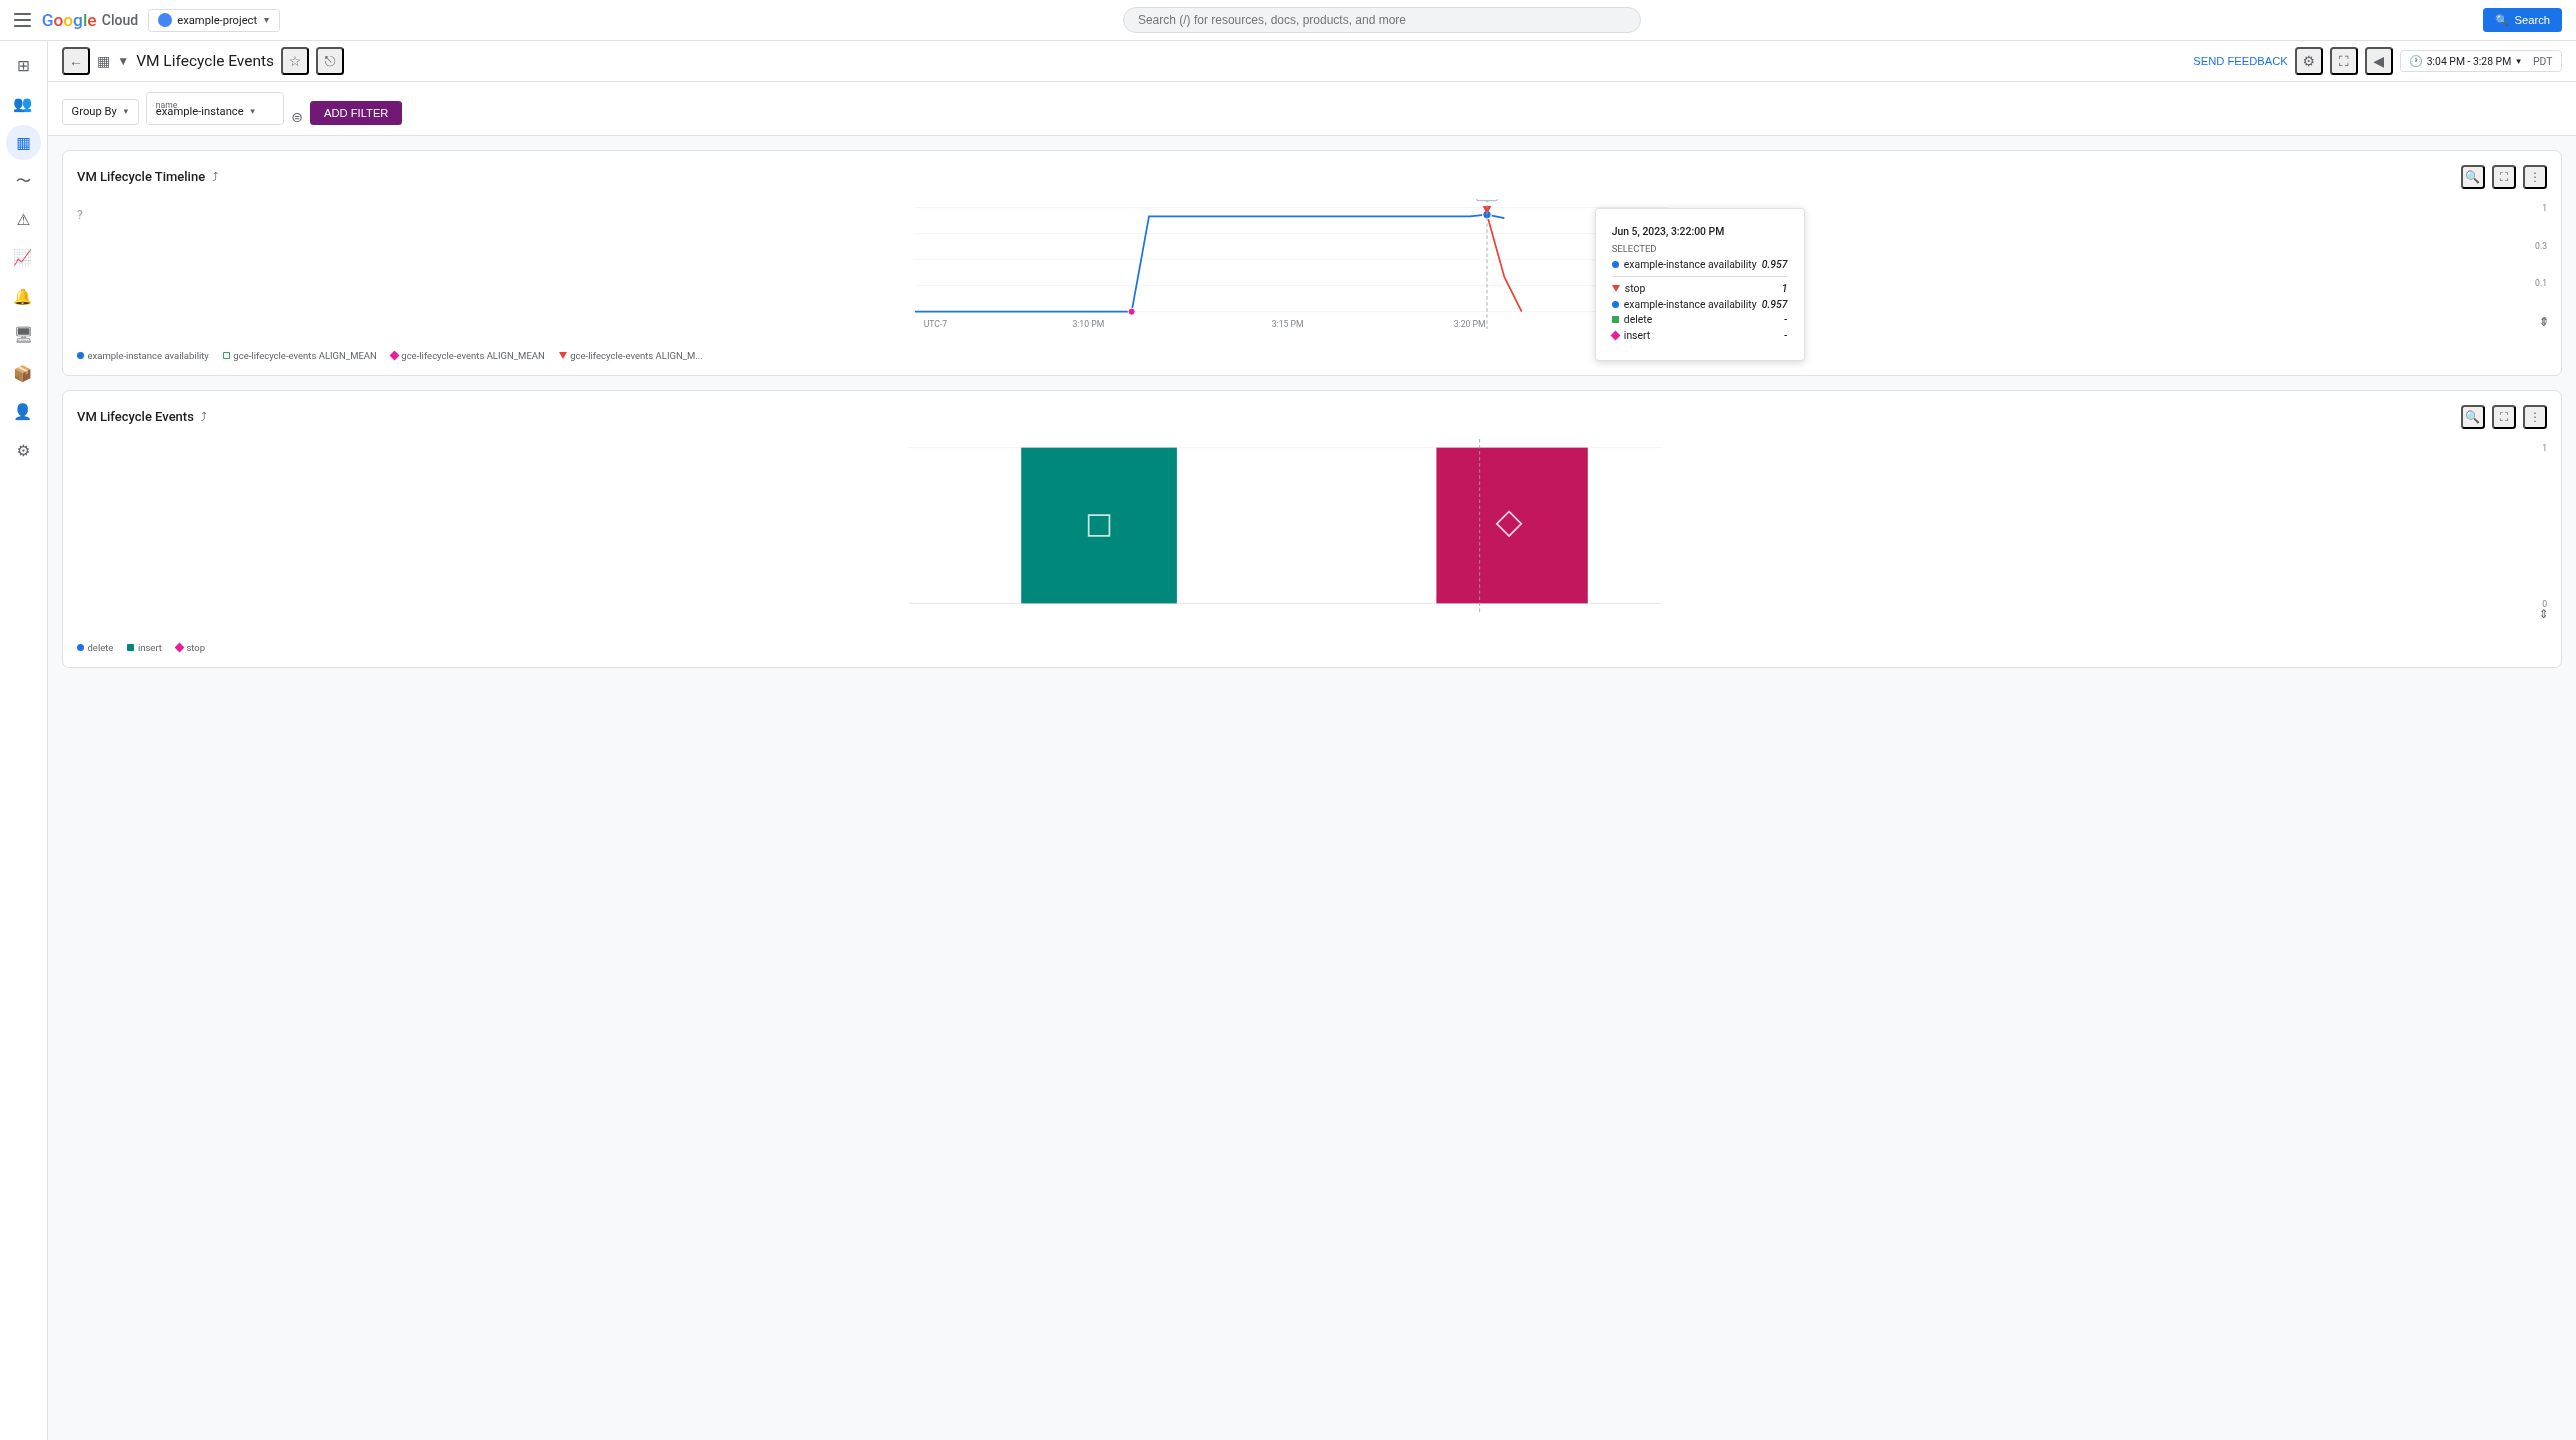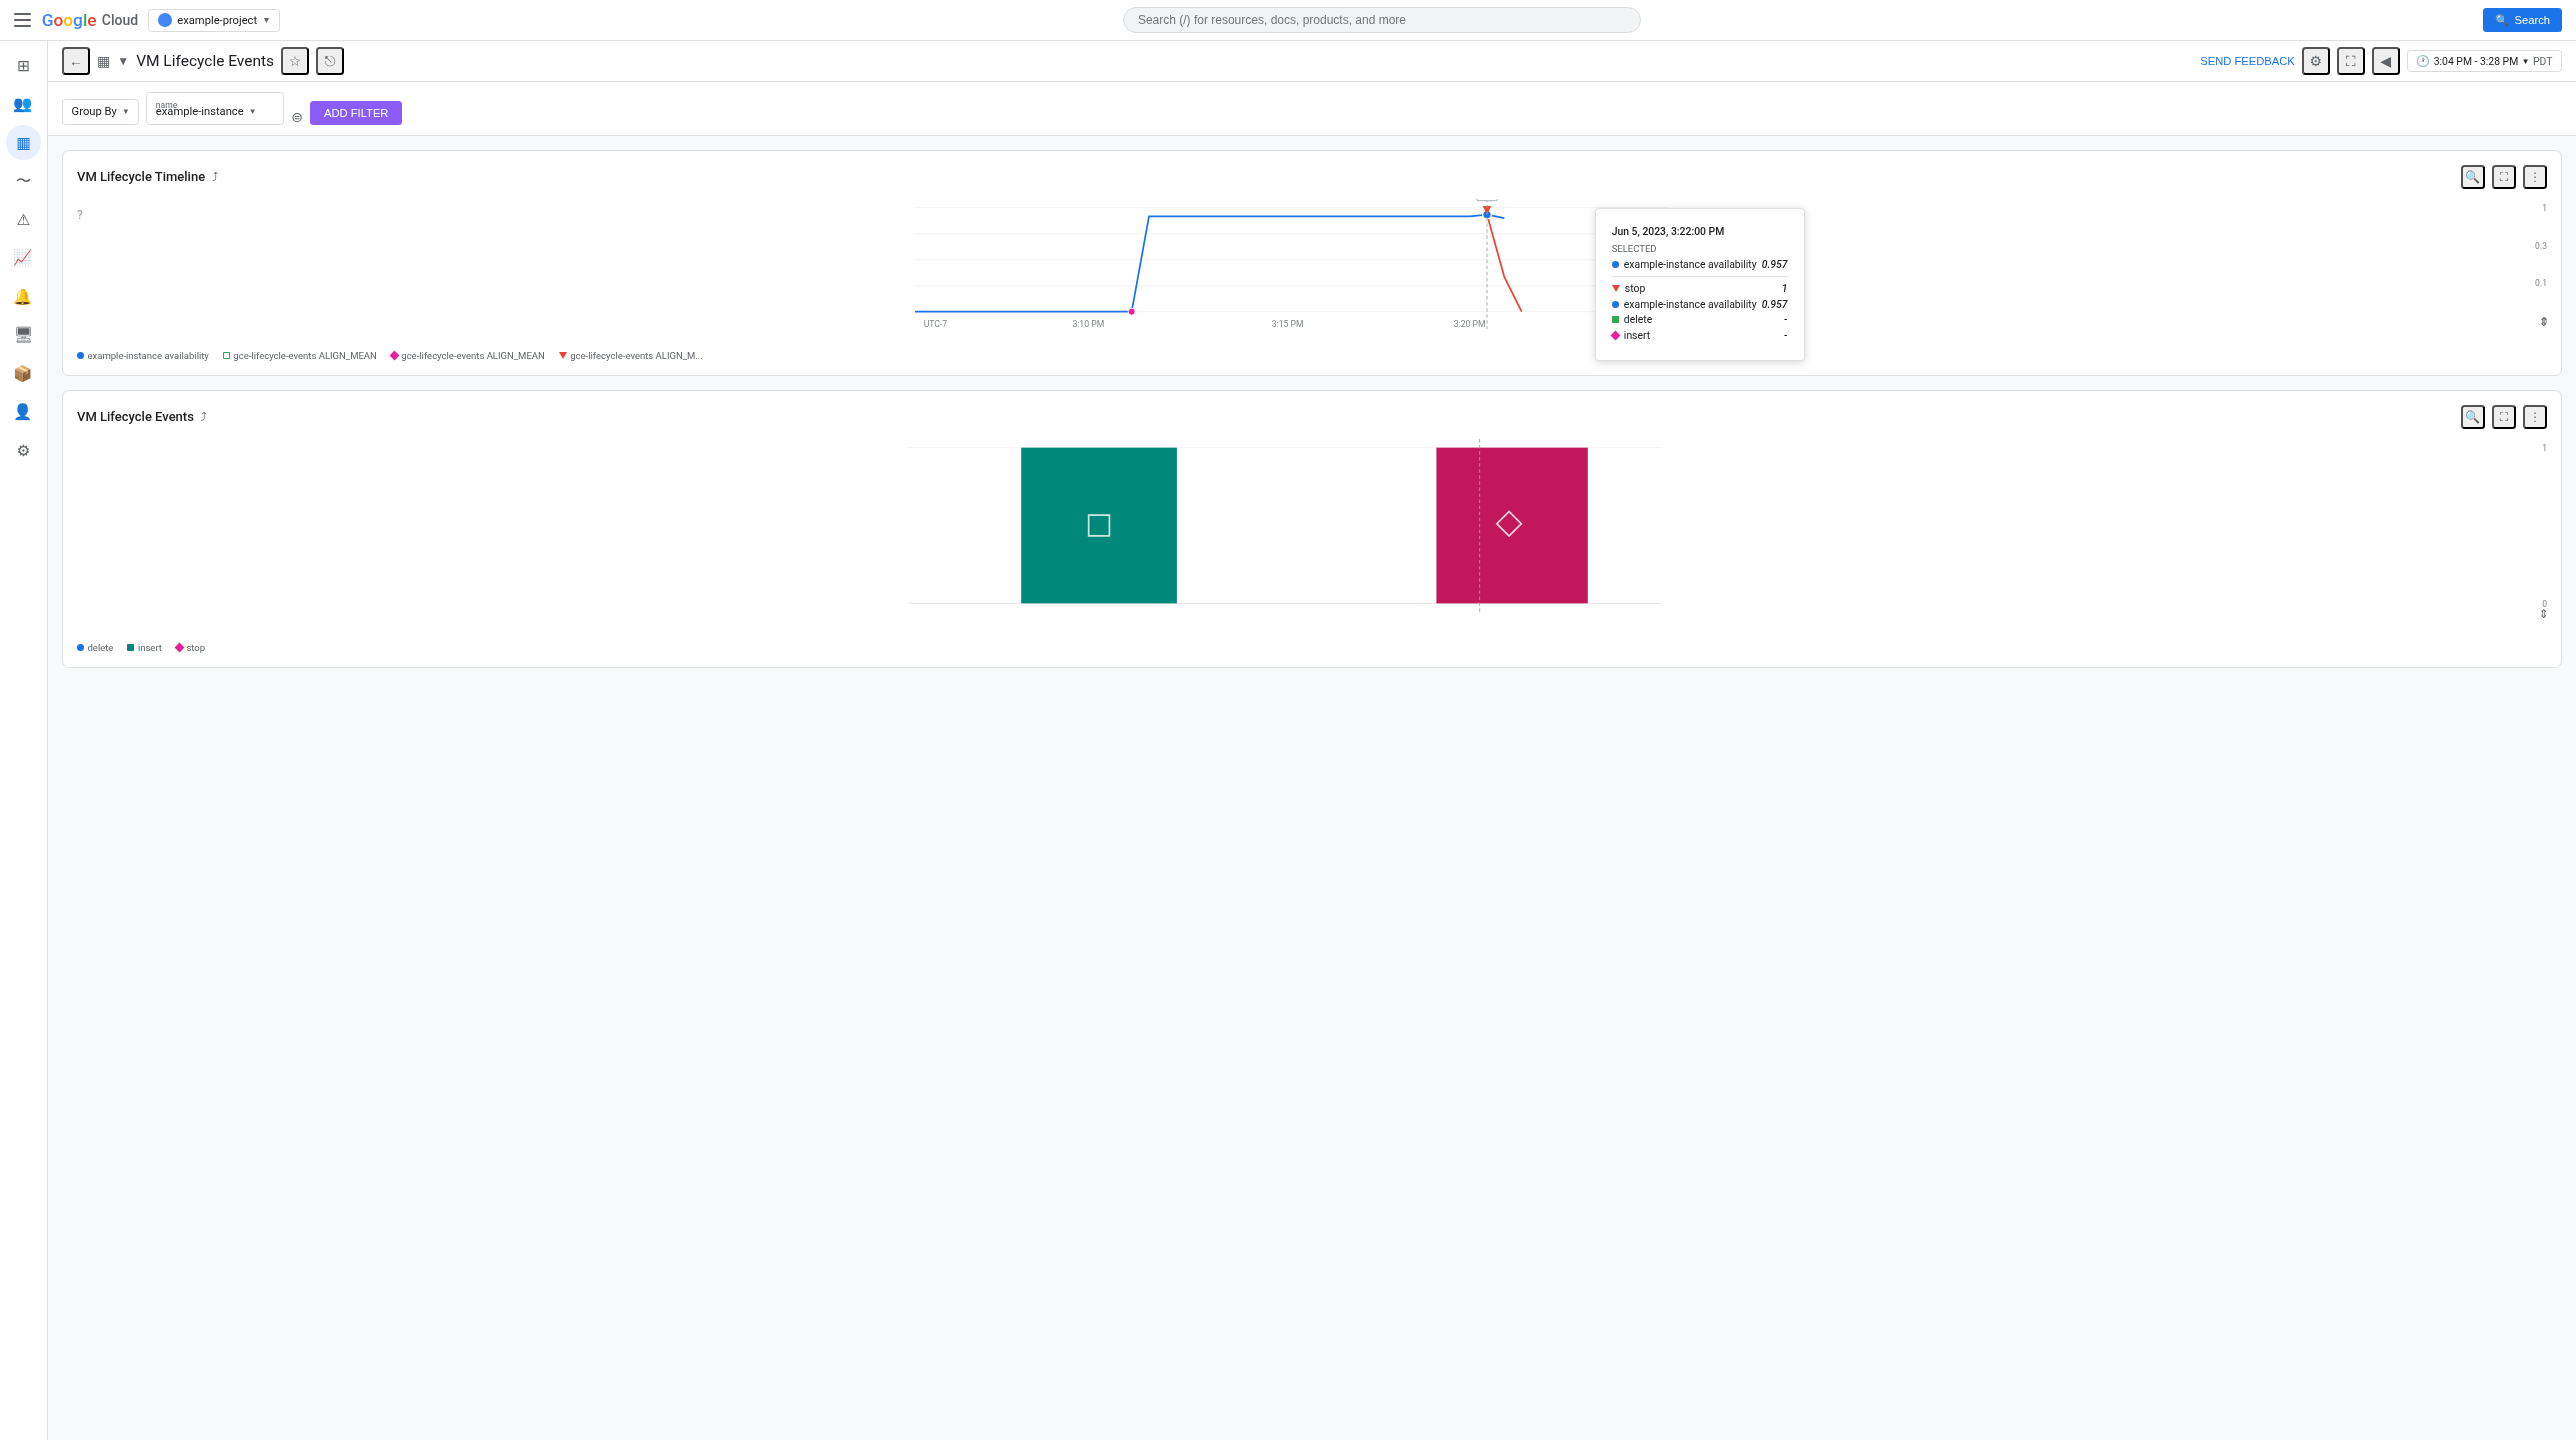--- a/index.html
+++ b/index.html
@@ -62,21 +62,21 @@
     
     .filter-bar {
       display: flex; align-items: flex-end; gap: 7px; padding: 10.4px 14px;
       background: #fff; border-bottom: 0.9px solid #e0e0e0;
     }
     .filter-dropdown {
       display: flex; align-items: center; gap: 5.2px; border: 0.9px solid #dadce0; border-radius: 3.5px;
       padding: 5.2px 8.6px; cursor: pointer; background: #fff; font-size: 11.2px;
     }
     .add-filter-btn {
-      background: #8b5cf6; color: #fff; border: none; border-radius: 3.5px;
+      background: #701a75; color: #fff; border: none; border-radius: 3.5px;
       padding: 6px 14px; font-size: 11.2px; font-weight: 500; cursor: pointer;
     }
     .filter-icon { color: #5f6368; font-size: 14px; cursor: pointer; }
 
     
     .charts-area { padding: 14px; display: flex; flex-direction: column; gap: 14px; }
     .chart-panel {
       background: #fff; border: 0.9px solid #e0e0e0; border-radius: 7px; padding: 14px;
     }
     .chart-header { display: flex; align-items: center; gap: 7px; margin-bottom: 10.4px; }
@@ -192,21 +192,21 @@
       <button class="header-icon-btn">
         <span style="font-size:14px; color:#5f6368;">⛶</span>
       </button>
       <button class="header-icon-btn">
         <span style="font-size:14px; color:#5f6368;">◀</span>
       </button>
       <div class="time-range">
         <span style="font-size:11.2px; color:#5f6368;">🕐</span>
         <span>3:04 PM - 3:28 PM</span>
         <span style="font-size:7.8px;">▼</span>
-        <span style="margin-left:0; color:#5f6368;">PDT</span>
+        <span style="margin-left:7px; color:#5f6368;">PDT</span>
       </div>
     </div>
 
     <div class="filter-bar">
       <div class="filter-dropdown">
         <span>Group By</span>
         <span style="font-size:7.8px; color:#5f6368;">▼</span>
       </div>
       <div class="filter-dropdown" style="position: relative; padding-top: 12px; min-width: 138px;">
         <span style="font-size: 8.6px; color: rgb(95, 99, 104); position: absolute; margin-top: 0px; top: 7px; left: 8.6px;">name</span>

